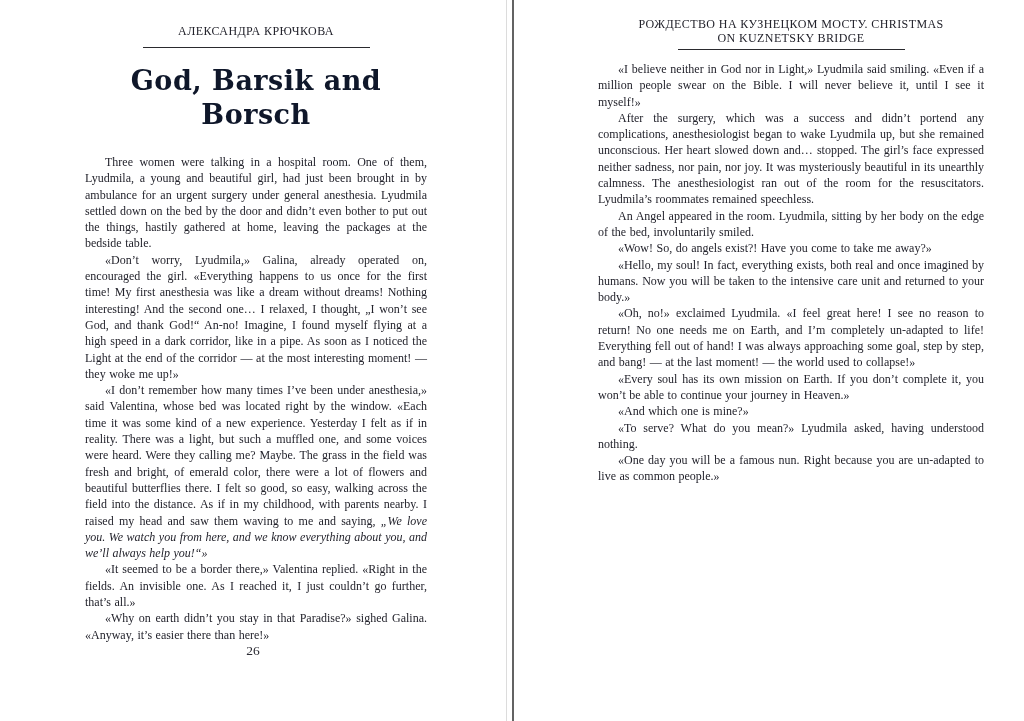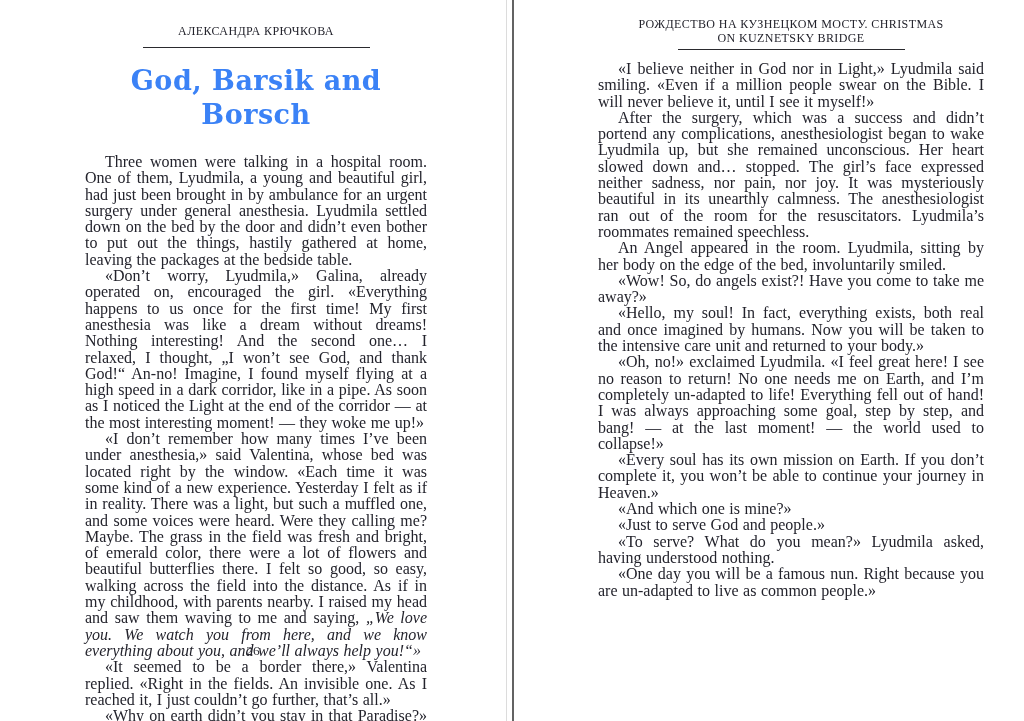--- a/index.html
+++ b/index.html
@@ -46,31 +46,31 @@
   .page.right .header-rule { margin-top: 4px; }
 
   .chapter-title {
     margin: 16px 0 22px 0;
     text-align: center;
     font-family: "DejaVu Serif", serif;
     font-weight: bold;
     font-size: 27px;
     line-height: 34px;
     letter-spacing: 0.5px;
-    color: #3b82f6;
+    color: #0f172a;
   }
 
   .body-text { margin-top: 0; }
   .page.right .body-text { margin-top: 11px; }
 
   .body-text p {
     margin: 0;
     text-align: justify;
     text-indent: 20px;
-    font-size: 16px;
+    font-size: 12px;
     line-height: 16.3px;
     word-spacing: 0.5px;
   }
   .body-text em { font-style: italic; }
 
   .page-number {
     position: absolute;
     bottom: 62px;
     left: 0;
     width: 100%;
@@ -116,20 +116,19 @@
 
     <div class="body-text">
       <p>«I believe neither in God nor in Light,» Lyudmila said smiling. «Even if a million people swear on the Bible. I will never believe it, until I see it myself!»</p>
       <p>After the surgery, which was a success and didn’t portend any complications, anesthesiologist began to wake Lyudmila up, but she remained unconscious. Her heart slowed down and… stopped. The girl’s face expressed neither sadness, nor pain, nor joy. It was mysteriously beautiful in its unearthly calmness. The anesthesiologist ran out of the room for the resuscitators. Lyudmila’s roommates remained speechless.</p>
       <p>An Angel appeared in the room. Lyudmila, sitting by her body on the edge of the bed, involuntarily smiled.</p>
       <p>«Wow! So, do angels exist?! Have you come to take me away?»</p>
       <p>«Hello, my soul! In fact, everything exists, both real and once imagined by humans. Now you will be taken to the intensive care unit and returned to your body.»</p>
       <p>«Oh, no!» exclaimed Lyudmila. «I feel great here! I see no reason to return! No one needs me on Earth, and I’m completely un-adapted to life! Everything fell out of hand! I was always approaching some goal, step by step, and bang! — at the last moment! — the world used to collapse!»</p>
       <p>«Every soul has its own mission on Earth. If you don’t complete it, you won’t be able to continue your journey in Heaven.»</p>
       <p>«And which one is mine?»</p>
-      <p>«Just to serve God and people.»</p>
       <p>«To serve? What do you mean?» Lyudmila asked, having understood nothing.</p>
       <p>«One day you will be a famous nun. Right because you are un-adapted to live as common people.»</p>
     </div>
 
   </section>
 
 </div>
 
 </body></html>

